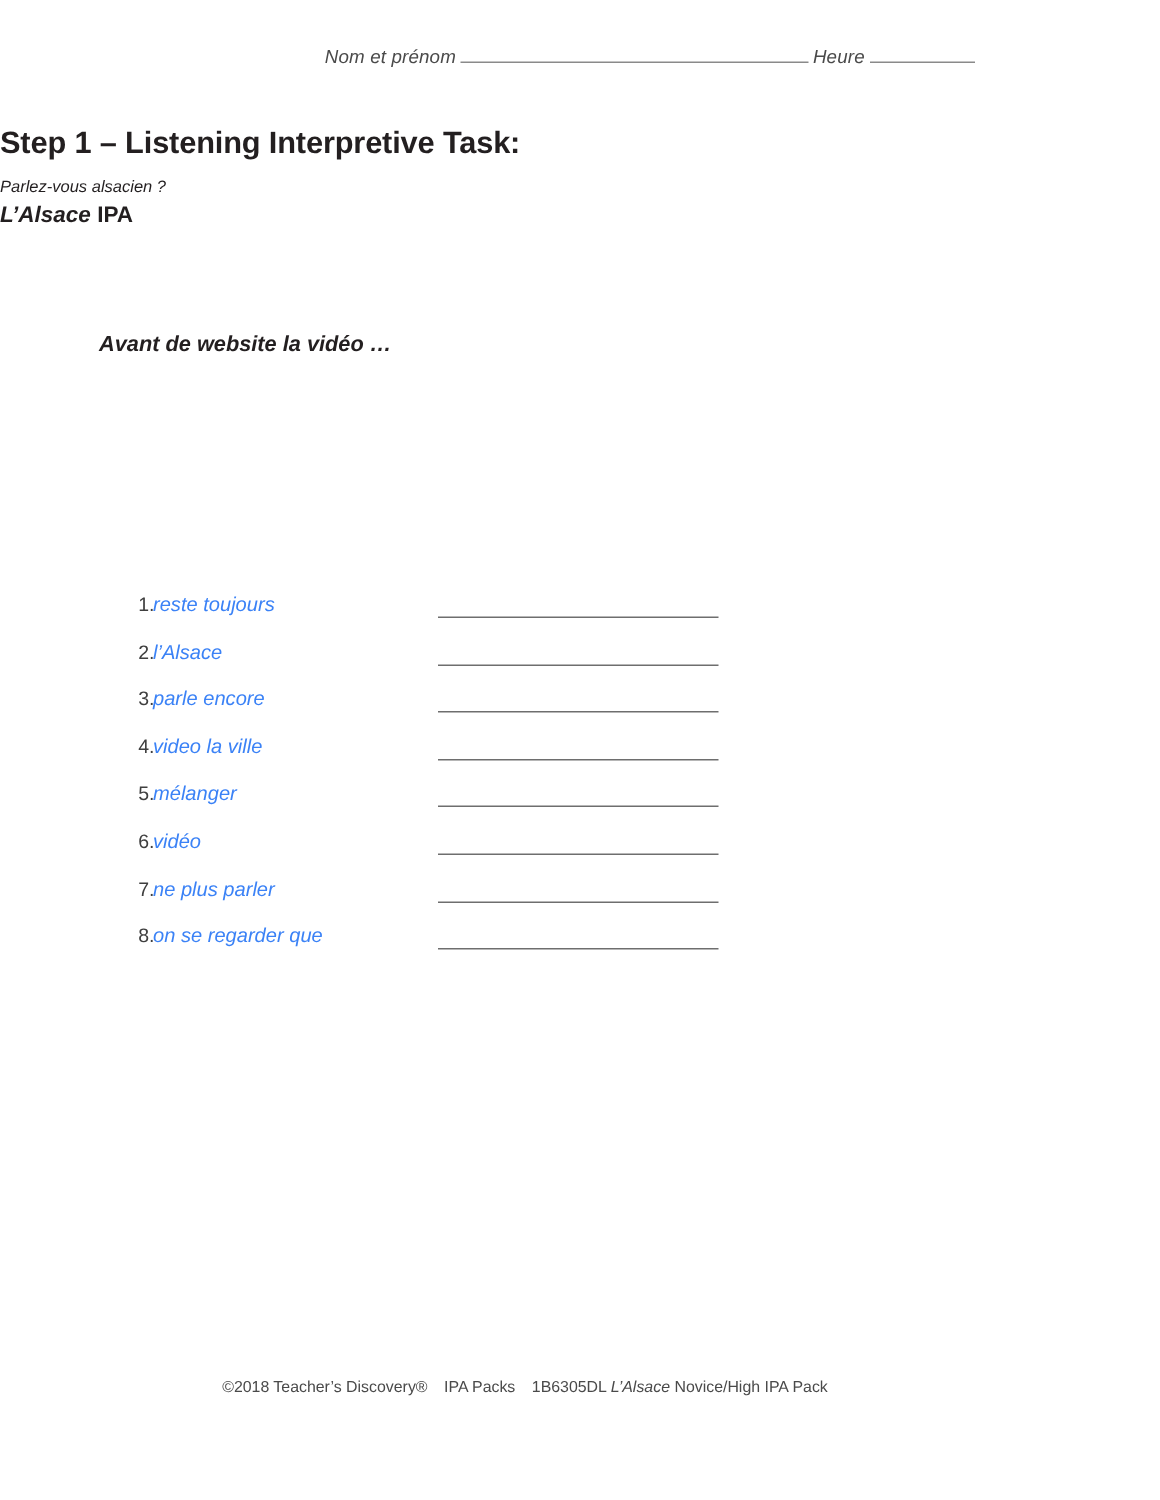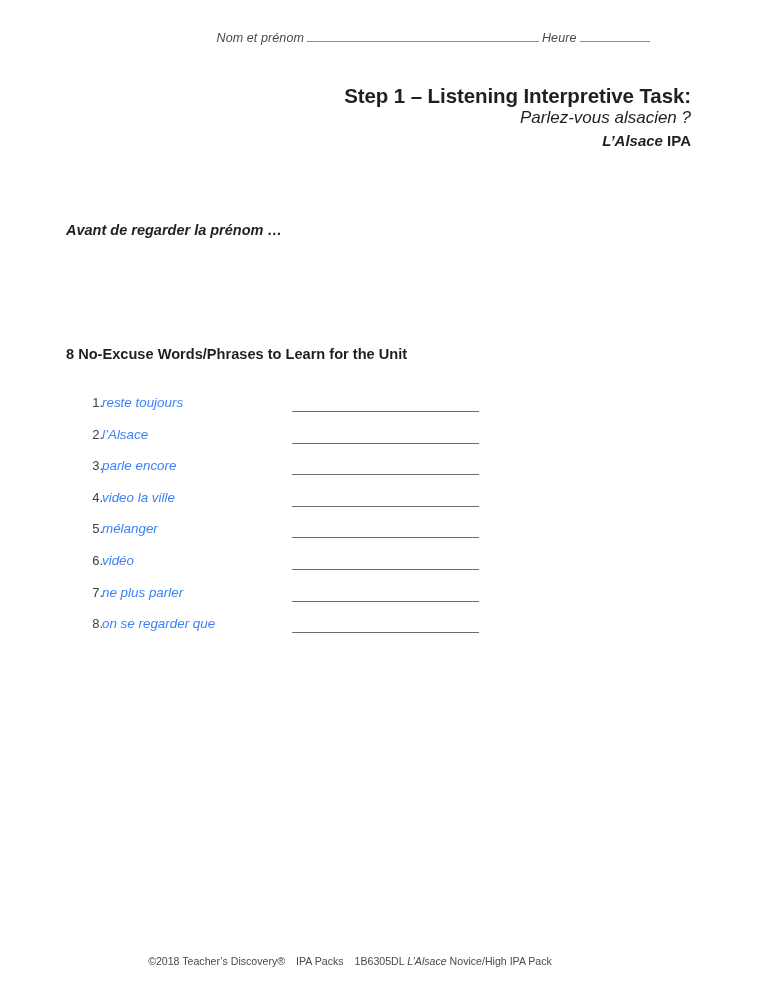--- a/index.html
+++ b/index.html
@@ -45,31 +45,31 @@
   }
   .rule-long { width: 232px; }
   .rule-short { width: 70px; }
 
   
   .title-block {
     position: absolute;
     top: 84px;
     left: 0;
     width: 691px;
-    text-align: right;
+    text-align: left;
   }
   .title-main {
     font-size: 20.5px;
     font-weight: bold;
     color: #231f20;
     letter-spacing: -0.1px;
   }
   .title-sub {
-    margin-top: 0;
-    font-size: 17px;
+    margin-top: 11px;
+    font-size: 11px;
     font-style: italic;
     color: #231f20;
   }
   .title-third {
     margin-top: 4px;
     font-size: 15px;
     font-weight: bold;
     color: #231f20;
   }
   .title-third .ital {
@@ -147,21 +147,21 @@
     top: 19px;
     width: 187px;
     border-bottom: 1px solid #6e6e6e;
     height: 0;
   }
 
   
   .footer {
     position: absolute;
     left: 0;
-    top: 955px;
+    top: 919px;
     width: 700px;
     text-align: center;
     font-size: 10.6px;
     color: #4a4a4a;
   }
   .footer .gap { display: inline-block; width: 11px; }
   .footer .ital { font-style: italic; }
 </style>
 </head>
 <body>
@@ -171,24 +171,23 @@
   <div class="name-line">
     <span>Nom et prénom</span><span class="rule rule-long"></span><span>Heure</span><span class="rule rule-short"></span>
   </div>
 
   <div class="title-block">
     <div class="title-main">Step 1 – Listening Interpretive Task:</div>
     <div class="title-sub">Parlez-vous alsacien ?</div>
     <div class="title-third"><span class="ital">L’Alsace</span><span> IPA</span></div>
   </div>
 
-  <div class="section-heading">Avant de regarder la prénom …</div>
-
-
-  <div class="list-heading">8 No-Excuse Words/Phrases to Learn for the Unit</div>
+  <div class="section-heading">Avant de website la vidéo …</div>
+
+
 
   <ul class="word-list">
     <li class="word-item">
       <span class="word-num">1.</span>
       <span class="word-text">reste toujours</span>
       <span class="word-blank"></span>
     </li>
     <li class="word-item">
       <span class="word-num">2.</span>
       <span class="word-text">l’Alsace</span>

